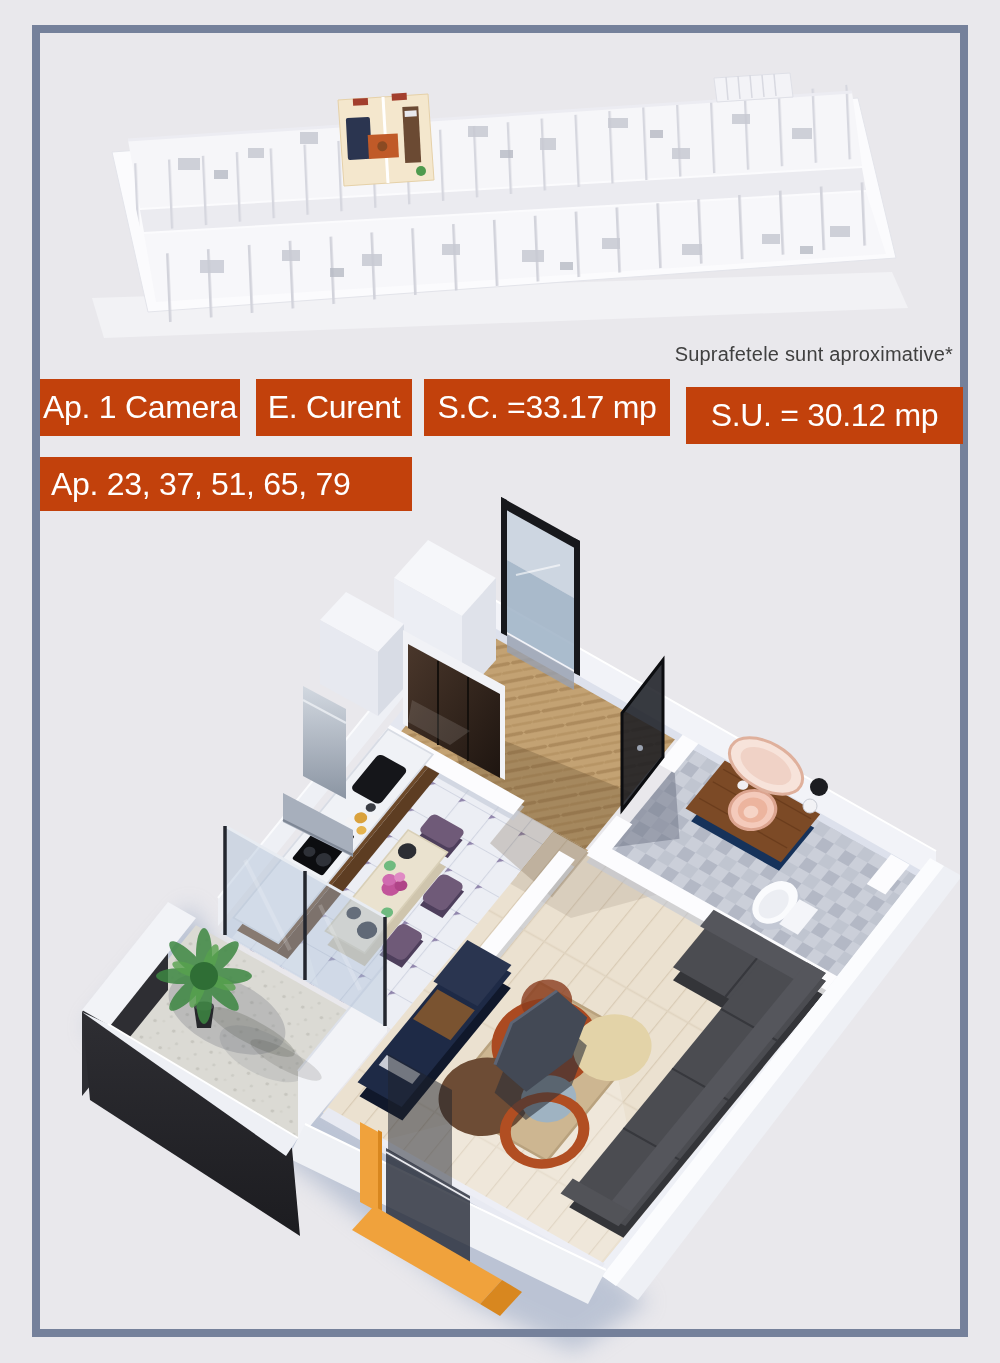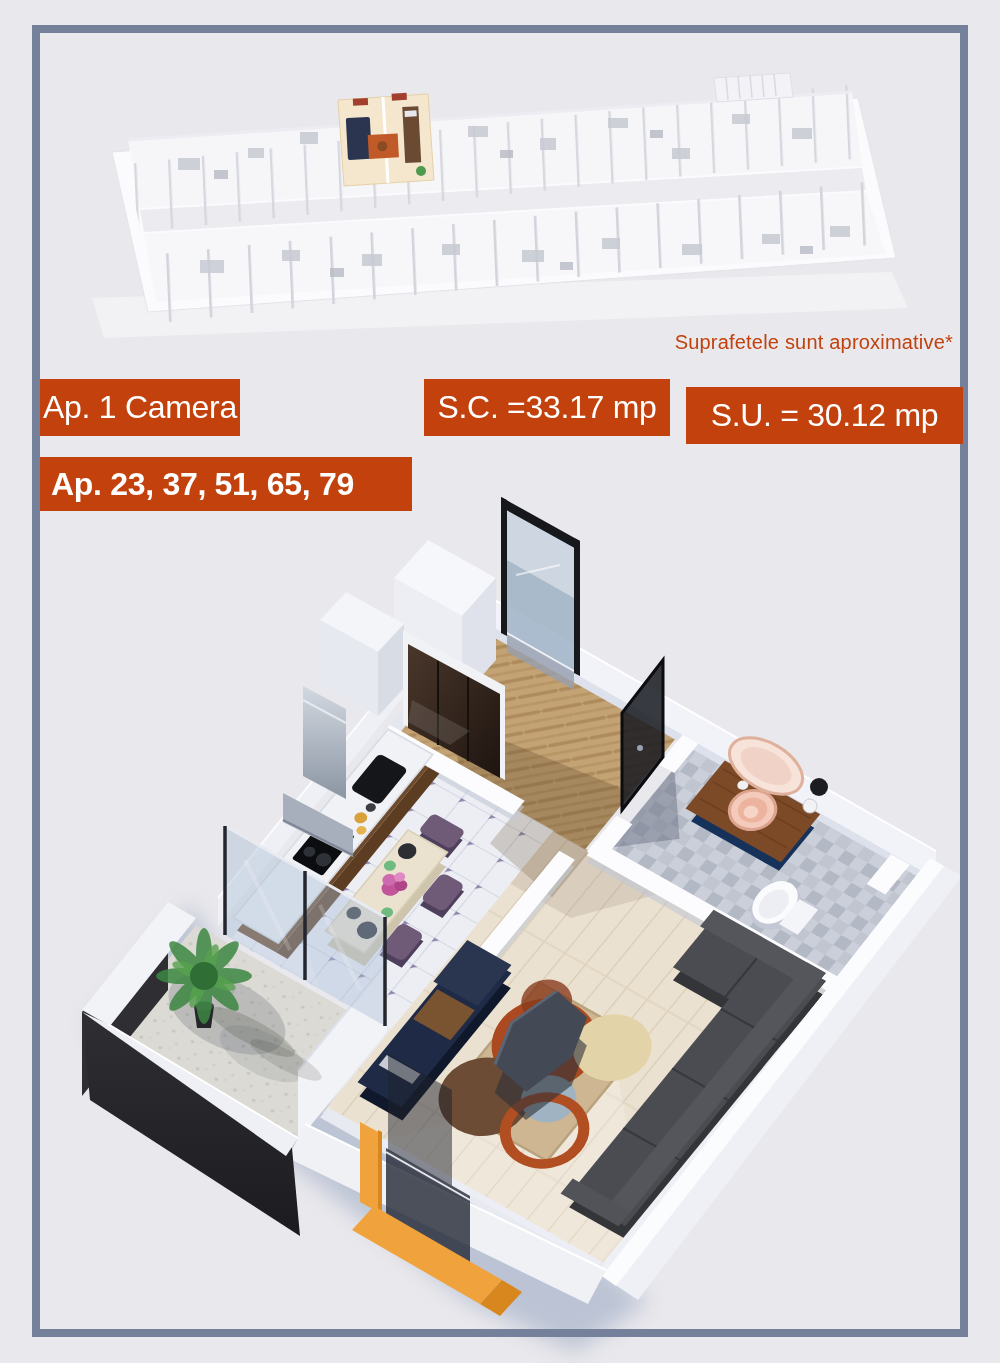--- a/index.html
+++ b/index.html
@@ -1,24 +1,24 @@
 <!DOCTYPE html>
 <html><head>
 <meta charset="utf-8">
 <style>
   html,body{margin:0;padding:0;background:#e9e8ec;}
   .page{position:relative;width:1000px;height:1363px;background:#e9e8ec;overflow:hidden;
         font-family:"Liberation Sans",sans-serif;}
   .frame{position:absolute;left:32px;top:25px;width:936px;height:1312px;
          border:8px solid #75819b;box-sizing:border-box;pointer-events:none;}
   .scene{position:absolute;left:0;top:0;}
-  .note{position:absolute;top:331px;right:47px;font-size:20px;color:#c2410c;letter-spacing:.2px;}
+  .note{position:absolute;top:343px;right:47px;font-size:20px;color:#404040;letter-spacing:.2px;}
   .badge{position:absolute;background:#c2410c;color:#fff;display:flex;align-items:center;
          justify-content:center;font-size:32px;letter-spacing:-.3px;white-space:nowrap;}
-  .badge.left{justify-content:flex-start;padding-left:11px;box-sizing:border-box;font-weight:bold;}
+  .badge.left{justify-content:flex-start;padding-left:11px;box-sizing:border-box;}
   .b1{left:40px;top:379px;width:200px;height:57px;}
   .b2{left:256px;top:379px;width:156px;height:57px;}
   .b3{left:424px;top:379px;width:246px;height:57px;}
   .b4{left:686px;top:379px;width:277px;height:57px;margin-top:8px;}
   .b5{left:40px;top:457px;width:372px;height:54px;}
 </style>
 </head>
 <body>
 
 <div class="page">
@@ -381,17 +381,18 @@
         <circle cx="0" cy="0" r="14" fill="#2f6e35"></circle>
       </g>
     </g>
   </svg>
 
   <div class="frame"></div>
 
   <div class="note">Suprafetele sunt aproximative*</div>
 
   <div class="badge b1">Ap. 1 Camera</div>
+  <div class="badge b2">E. Curent</div>
   <div class="badge b3">S.C. =33.17 mp</div>
   <div class="badge b4">S.U. = 30.12 mp</div>
   <div class="badge b5 left">Ap. 23, 37, 51, 65, 79</div>
 
 </div>
 
 </body></html>

